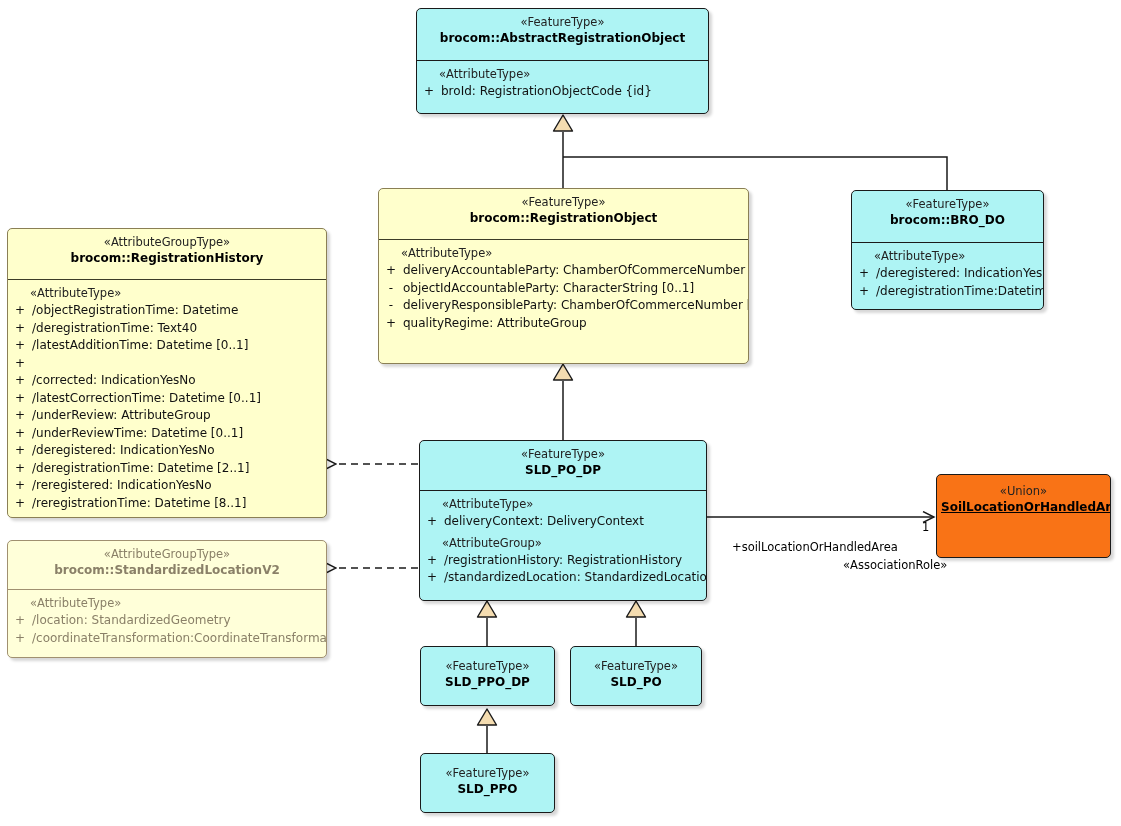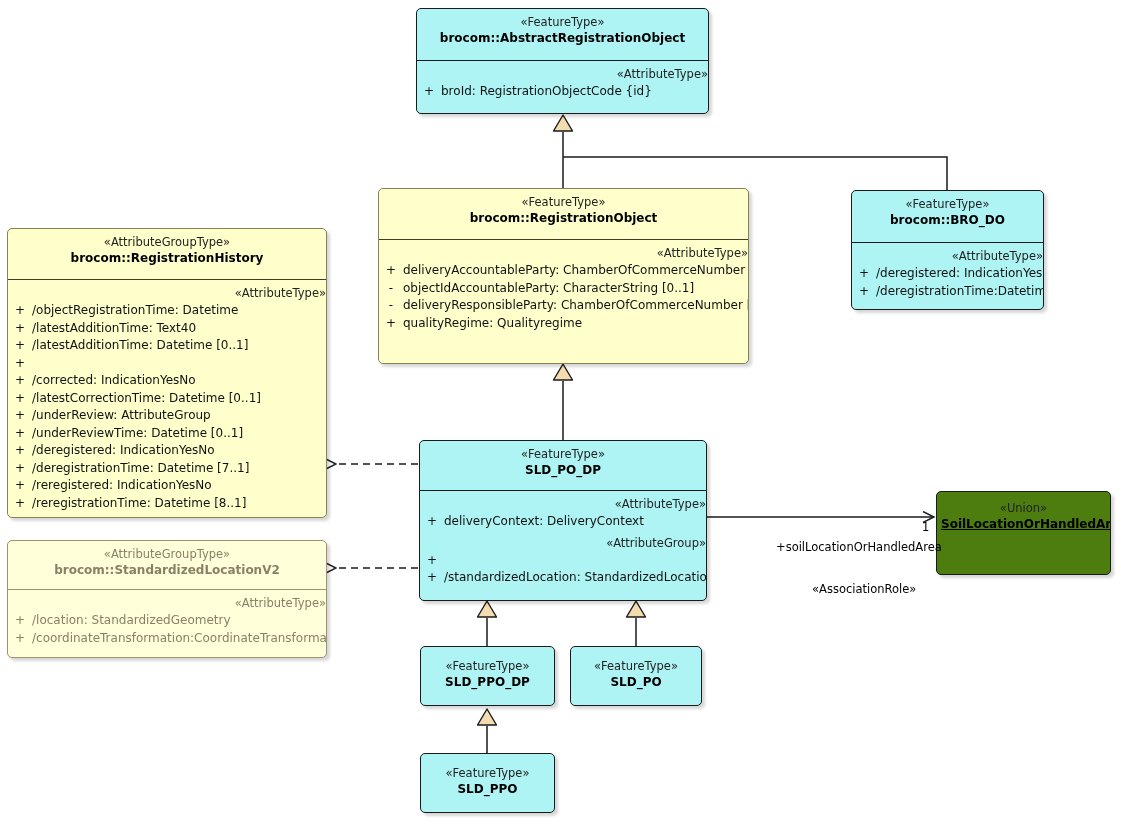--- a/index.html
+++ b/index.html
@@ -34,21 +34,21 @@
     position: absolute;
     box-sizing: border-box;
     border: 1.6px solid #1a1a1a;
     border-radius: 5px;
     box-shadow: 3px 3px 3px rgba(0,0,0,0.16);
     overflow: hidden;
     background: #aef4f4;
   }
   .uml-box.cyan   { background: #aef4f4; }
   .uml-box.yellow { background: #ffffcc; border-color: #8a7f55; }
-  .uml-box.gray   { background: #4d7c0f; margin-top: 17px; }
+  .uml-box.gray   { background: #f97316; }
   .uml-box.muted  { background: #ffffd9; border-color: #a09070; }
 
   .box-header {
     text-align: center;
     padding: 6px 4px 7px 4px;
     box-sizing: border-box;
   }
   .uml-box.has-body .box-header {
     border-bottom: 1.8px solid #1a1a1a;
   }
@@ -76,24 +76,23 @@
   .uml-box.muted .attr-vis,
   .uml-box.muted .attr-text,
   .uml-box.muted .group-label { color: #8a8068; }
 
   .box-body {
     padding: 5px 0 6px 0;
   }
   .group-label {
     font-size: 11.5px;
     color: #222;
-    padding-left: 6px;
+    padding-left: 22px;
     line-height: 17px;
     white-space: nowrap;
-    text-align: right;
   }
   .attr-row {
     display: flex;
     align-items: baseline;
     line-height: 17.5px;
     white-space: nowrap;
   }
   .attr-vis {
     width: 24px;
     flex: 0 0 24px;
@@ -214,21 +213,21 @@
       <div class="attr-row">
         <span class="attr-vis">-</span>
         <span class="attr-text">objectIdAccountableParty: CharacterString [0..1]</span>
       </div>
       <div class="attr-row">
         <span class="attr-vis">-</span>
         <span class="attr-text">deliveryResponsibleParty: ChamberOfCommerceNumber [0.1]</span>
       </div>
       <div class="attr-row">
         <span class="attr-vis">+</span>
-        <span class="attr-text">qualityRegime: Qualityregime</span>
+        <span class="attr-text">qualityRegime: AttributeGroup</span>
       </div>
     </div>
   </div>
 
   <div class="uml-box cyan has-body" style="left:851px; top:190px; width:193px; height:120px;">
     <div class="box-header" style="height:52px;">
       <div class="stereotype">«FeatureType»</div>
       <div class="classname">brocom::BRO_DO</div>
     </div>
     <div class="box-body">
@@ -250,21 +249,21 @@
       <div class="classname">brocom::RegistrationHistory</div>
     </div>
     <div class="box-body">
       <div class="group-label">«AttributeType»</div>
       <div class="attr-row">
         <span class="attr-vis">+</span>
         <span class="attr-text">/objectRegistrationTime: Datetime</span>
       </div>
       <div class="attr-row">
         <span class="attr-vis">+</span>
-        <span class="attr-text">/latestAdditionTime: Text40</span>
+        <span class="attr-text">/deregistrationTime: Text40</span>
       </div>
       <div class="attr-row">
         <span class="attr-vis">+</span>
         <span class="attr-text">/latestAdditionTime: Datetime [0..1]</span>
       </div>
       <div class="attr-row">
         <span class="attr-vis">+</span>
       </div>
       <div class="attr-row">
         <span class="attr-vis">+</span>
@@ -281,21 +280,21 @@
       <div class="attr-row">
         <span class="attr-vis">+</span>
         <span class="attr-text">/underReviewTime: Datetime [0..1]</span>
       </div>
       <div class="attr-row">
         <span class="attr-vis">+</span>
         <span class="attr-text">/deregistered: IndicationYesNo</span>
       </div>
       <div class="attr-row">
         <span class="attr-vis">+</span>
-        <span class="attr-text">/deregistrationTime: Datetime [7..1]</span>
+        <span class="attr-text">/deregistrationTime: Datetime [2..1]</span>
       </div>
       <div class="attr-row">
         <span class="attr-vis">+</span>
         <span class="attr-text">/reregistered: IndicationYesNo</span>
       </div>
       <div class="attr-row">
         <span class="attr-vis">+</span>
         <span class="attr-text">/reregistrationTime: Datetime [8..1]</span>
       </div>
     </div>
@@ -326,20 +325,21 @@
     </div>
     <div class="box-body">
       <div class="group-label">«AttributeType»</div>
       <div class="attr-row">
         <span class="attr-vis">+</span>
         <span class="attr-text">deliveryContext: DeliveryContext</span>
       </div>
       <div class="group-label" style="padding-top:4px;">«AttributeGroup»</div>
       <div class="attr-row">
         <span class="attr-vis">+</span>
+        <span class="attr-text">/registrationHistory: RegistrationHistory</span>
       </div>
       <div class="attr-row">
         <span class="attr-vis">+</span>
         <span class="attr-text">/standardizedLocation: StandardizedLocationV2</span>
       </div>
     </div>
   </div>
 
   <div class="uml-box gray" style="left:936px; top:474px; width:175px; height:84px;">
     <div class="box-header" style="padding-top:9px;">
@@ -362,17 +362,17 @@
     </div>
   </div>
 
   <div class="uml-box cyan" style="left:420px; top:753px; width:135px; height:60px;">
     <div class="box-header" style="padding-top:12px;">
       <div class="stereotype">«FeatureType»</div>
       <div class="classname">SLD_PPO</div>
     </div>
   </div>
 
-  <div class="edge-label" style="left:776px; top:540px;">+soilLocationOrHandledArea</div>
-  <div class="edge-label" style="left:812px; top:558px;margin-top:24px;">«AssociationRole»</div>
+  <div class="edge-label" style="left:732px; top:540px;">+soilLocationOrHandledArea</div>
+  <div class="edge-label" style="left:843px; top:558px;">«AssociationRole»</div>
   <div class="edge-label mult" style="left:922px; top:520px;">1</div>
 
 </div>
 
 </body></html>

